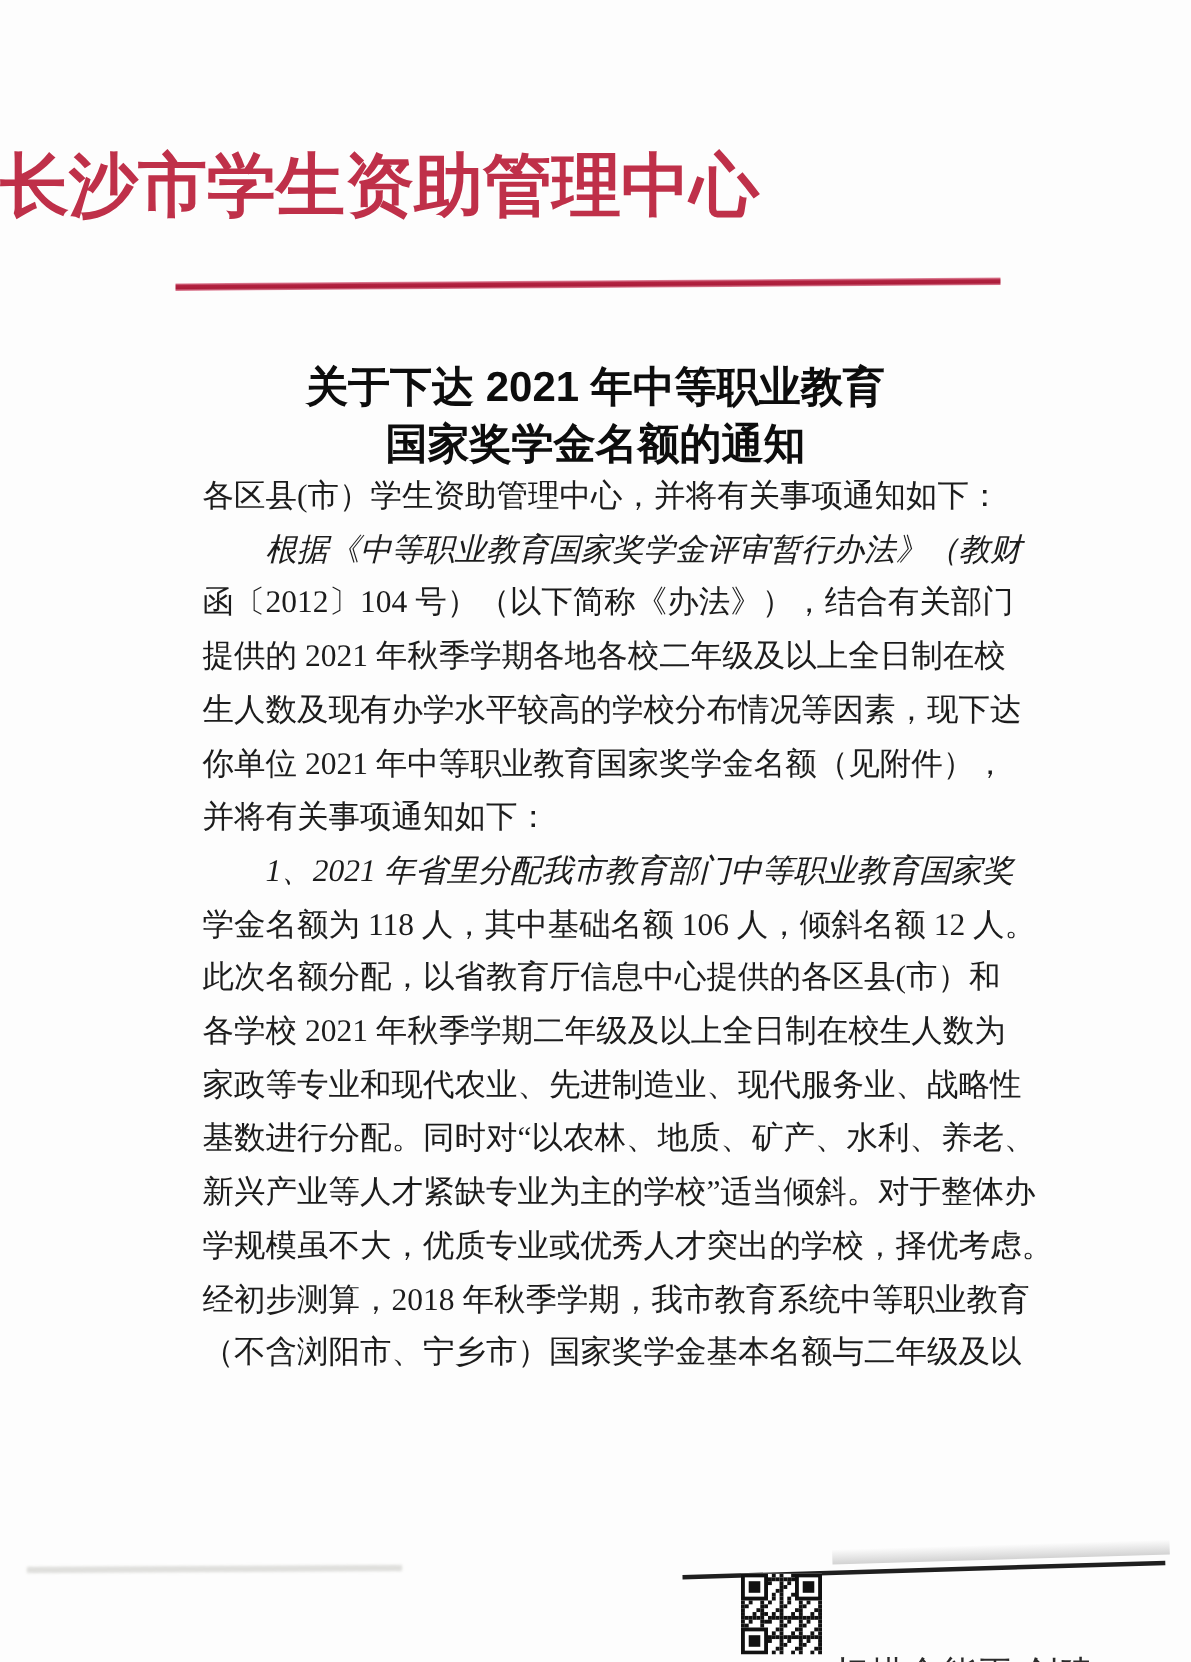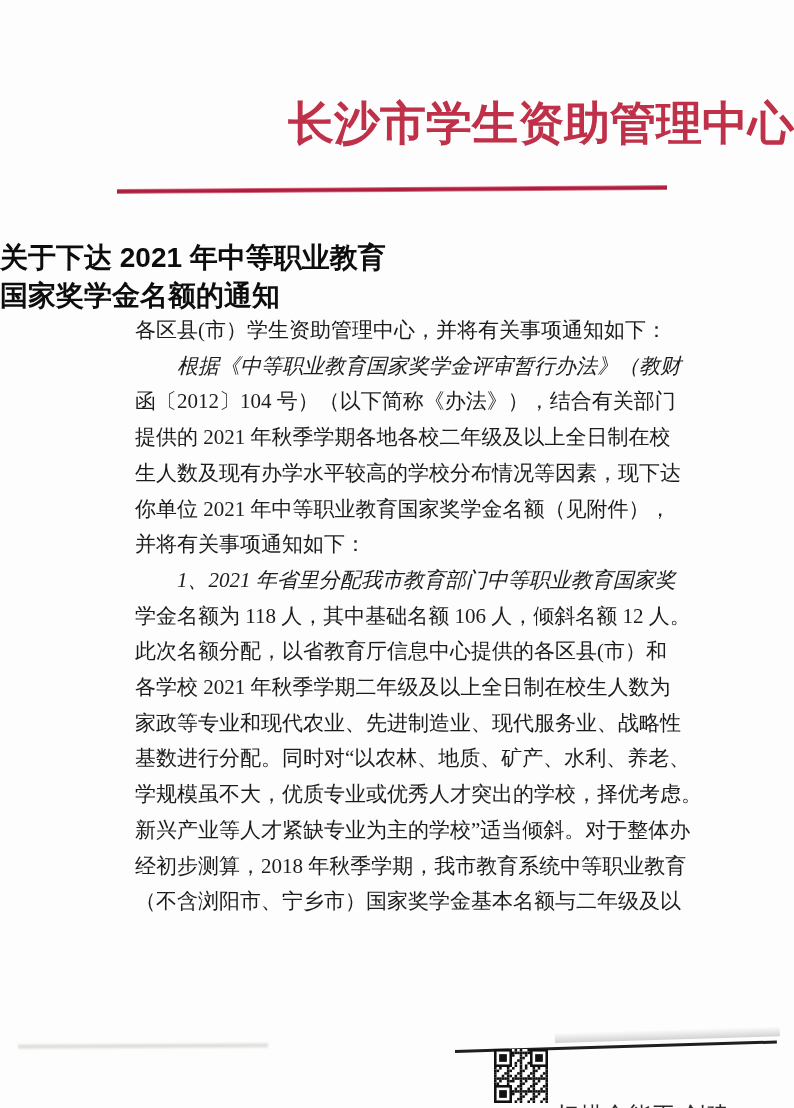--- a/index.html
+++ b/index.html
@@ -4,34 +4,34 @@
 <style>
   html,body{margin:0;padding:0;}
   body{width:794px;height:1108px;background:#ffffff;}
   .page{
     position:relative;width:794px;height:1108px;background:#fdfdfd;overflow:hidden;
     font-family:"Liberation Serif","DejaVu Serif",serif;color:#1b1b1b;
   }
   
   .org-name{
     position:absolute;top:96px;left:0;width:794px;height:56px;line-height:56px;
-    margin:0;text-align:right;font-size:46px;font-weight:700;
+    margin:0;text-align:left;font-size:46px;font-weight:700;
     color:var(--accent,#bf3049);
     font-family:"Liberation Serif","DejaVu Serif",serif;
     letter-spacing:0px;white-space:nowrap;
   }
   .red-rule{
     position:absolute;left:117px;top:187px;width:550px;height:5px;
     background:linear-gradient(to bottom,#e28ba0 0%,#b22240 30%,#ab1d3a 70%,#e28ba0 100%);
     transform:rotate(-0.4deg);
   }
   
   .doc-title{
     position:absolute;left:0;top:239px;width:794px;margin:0;
-    text-align:left;font-size:28px;line-height:38px;font-weight:700;color:#0d0d0d;
+    text-align:center;font-size:28px;line-height:38px;font-weight:700;color:#0d0d0d;
     font-family:"Liberation Sans","DejaVu Sans",sans-serif;white-space:nowrap;
   }
   
   .doc-body{
     position:absolute;left:135px;top:313px;width:620px;
     font-size:21px;line-height:35.7px;color:#1c1c1c;
   }
   .bline{white-space:nowrap;}
   .bline.indent{padding-left:2em;font-style:italic;}
   
@@ -79,22 +79,22 @@
       <div class="bline">提供的 2021 年秋季学期各地各校二年级及以上全日制在校</div>
       <div class="bline">生人数及现有办学水平较高的学校分布情况等因素，现下达</div>
       <div class="bline">你单位 2021 年中等职业教育国家奖学金名额（见附件），</div>
       <div class="bline">并将有关事项通知如下：</div>
       <div class="bline indent">1、2021 年省里分配我市教育部门中等职业教育国家奖</div>
       <div class="bline">学金名额为 118 人，其中基础名额 106 人，倾斜名额 12 人。</div>
       <div class="bline">此次名额分配，以省教育厅信息中心提供的各区县(市）和</div>
       <div class="bline">各学校 2021 年秋季学期二年级及以上全日制在校生人数为</div>
       <div class="bline">家政等专业和现代农业、先进制造业、现代服务业、战略性</div>
       <div class="bline">基数进行分配。同时对“以农林、地质、矿产、水利、养老、</div>
+      <div class="bline">新兴产业等人才紧缺专业为主的学校”适当倾斜。对于整体办</div>
       <div class="bline">学规模虽不大，优质专业或优秀人才突出的学校，择优考虑。</div>
-      <div class="bline">新兴产业等人才紧缺专业为主的学校”适当倾斜。对于整体办</div>
       <div class="bline">经初步测算，2018 年秋季学期，我市教育系统中等职业教育</div>
       <div class="bline">（不含浏阳市、宁乡市）国家奖学金基本名额与二年级及以</div>
     </div>
 
   <div class="smudge"></div>
   <div class="edge-shadow"></div>
   <div class="edge-line"></div>
 
   <div class="qr">
     <svg id="qr-svg" viewBox="0 0 21 21" xmlns="http://www.w3.org/2000/svg">

